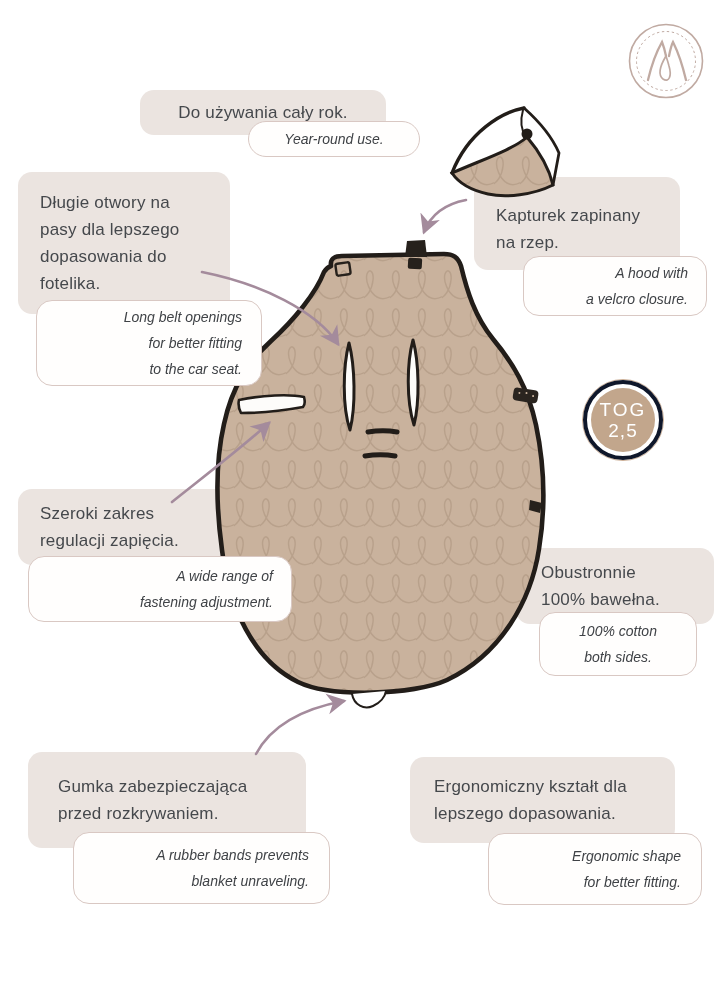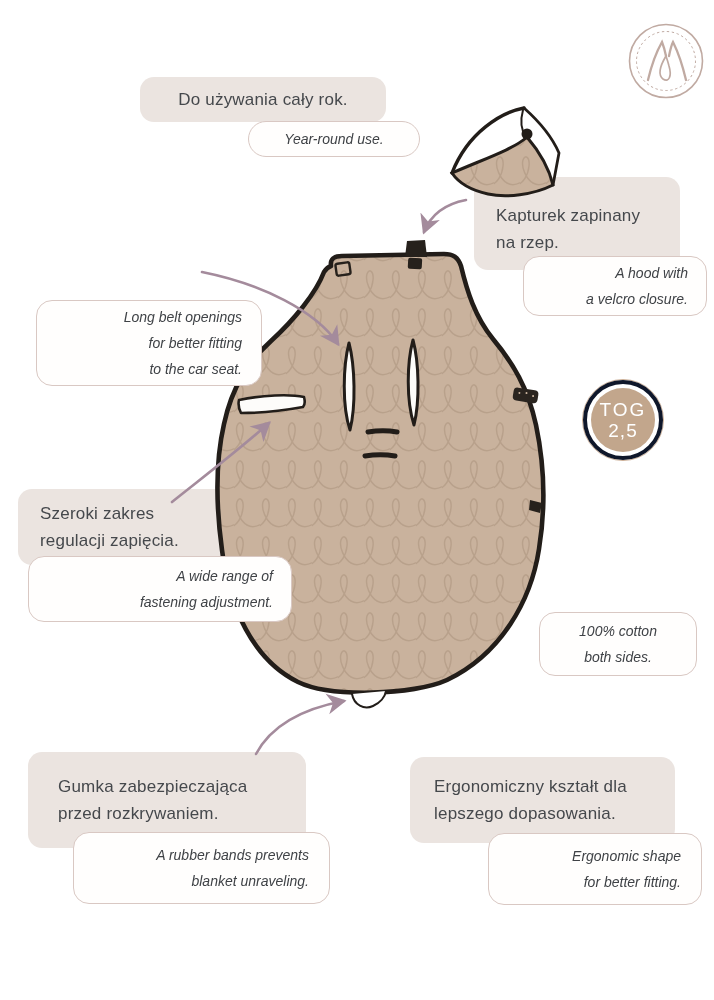--- a/index.html
+++ b/index.html
@@ -13,21 +13,21 @@
     font-weight:500;white-space:pre-line;z-index:1;
   }
   .pill{
     position:absolute;background:#fffefd;border:1.5px solid #d9c8c3;border-radius:16px;
     color:#3f4246;font-size:14px;line-height:26px;font-style:italic;
     white-space:pre-line;z-index:3;box-sizing:border-box;
   }
   .t-right{text-align:right;}
   .t-center{text-align:center;}
   
-  .box-year{left:140px;top:77px;width:246px;padding:9px 0;text-align:center;}
+  .box-year{left:140px;top:90px;width:246px;padding:9px 0;text-align:center;}
   .pill-year{left:248px;top:121px;width:172px;padding:4px 0;text-align:center;border-radius:18px;}
   .box-belt{left:18px;top:172px;width:212px;padding:17px 22px;box-sizing:border-box;}
   .pill-belt{left:36px;top:300px;width:226px;padding:3px 19px;}
   .box-hood{left:474px;top:177px;width:206px;padding:25px 0 14px 22px;box-sizing:border-box;}
   .pill-hood{left:523px;top:256px;width:184px;padding:3px 18px;font-style:italic;}
   .box-fasten{left:18px;top:489px;width:219px;padding:11px 22px;box-sizing:border-box;}
   .pill-fasten{left:28px;top:556px;width:264px;padding:6px 18px;}
   .box-cotton{left:516px;top:548px;width:198px;padding:11px 0 11px 25px;box-sizing:border-box;}
   .pill-cotton{left:539px;top:612px;width:158px;padding:5px 18px;text-align:center;}
   .box-rubber{left:28px;top:752px;width:278px;padding:21px 0 21px 30px;box-sizing:border-box;}
@@ -45,24 +45,30 @@
   .tog-in .l1{letter-spacing:2px;}
   .tog-in .l2{letter-spacing:1px;}
   svg.art{position:absolute;left:0;top:0;z-index:2;}
 </style>
 </head>
 <body>
 
 <div class="stage">
 
   <div class="box box-year">Do używania cały rok.</div>
+  <div class="box box-belt">Długie otwory na
+pasy dla lepszego
+dopasowania do
+fotelika.</div>
   <div class="box box-hood">Kapturek zapinany
 na rzep.</div>
   <div class="box box-fasten">Szeroki zakres
 regulacji zapięcia.</div>
+  <div class="box box-cotton">Obustronnie
+100% bawełna.</div>
   <div class="box box-rubber">Gumka zabezpieczająca
 przed rozkrywaniem.</div>
   <div class="box box-ergo">Ergonomiczny kształt dla
 lepszego dopasowania.</div>
 
   <div class="tog">
     <div class="tog-mid">
       <div class="tog-in">
         <span class="l1">TOG</span>
         <span class="l2">2,5</span>

